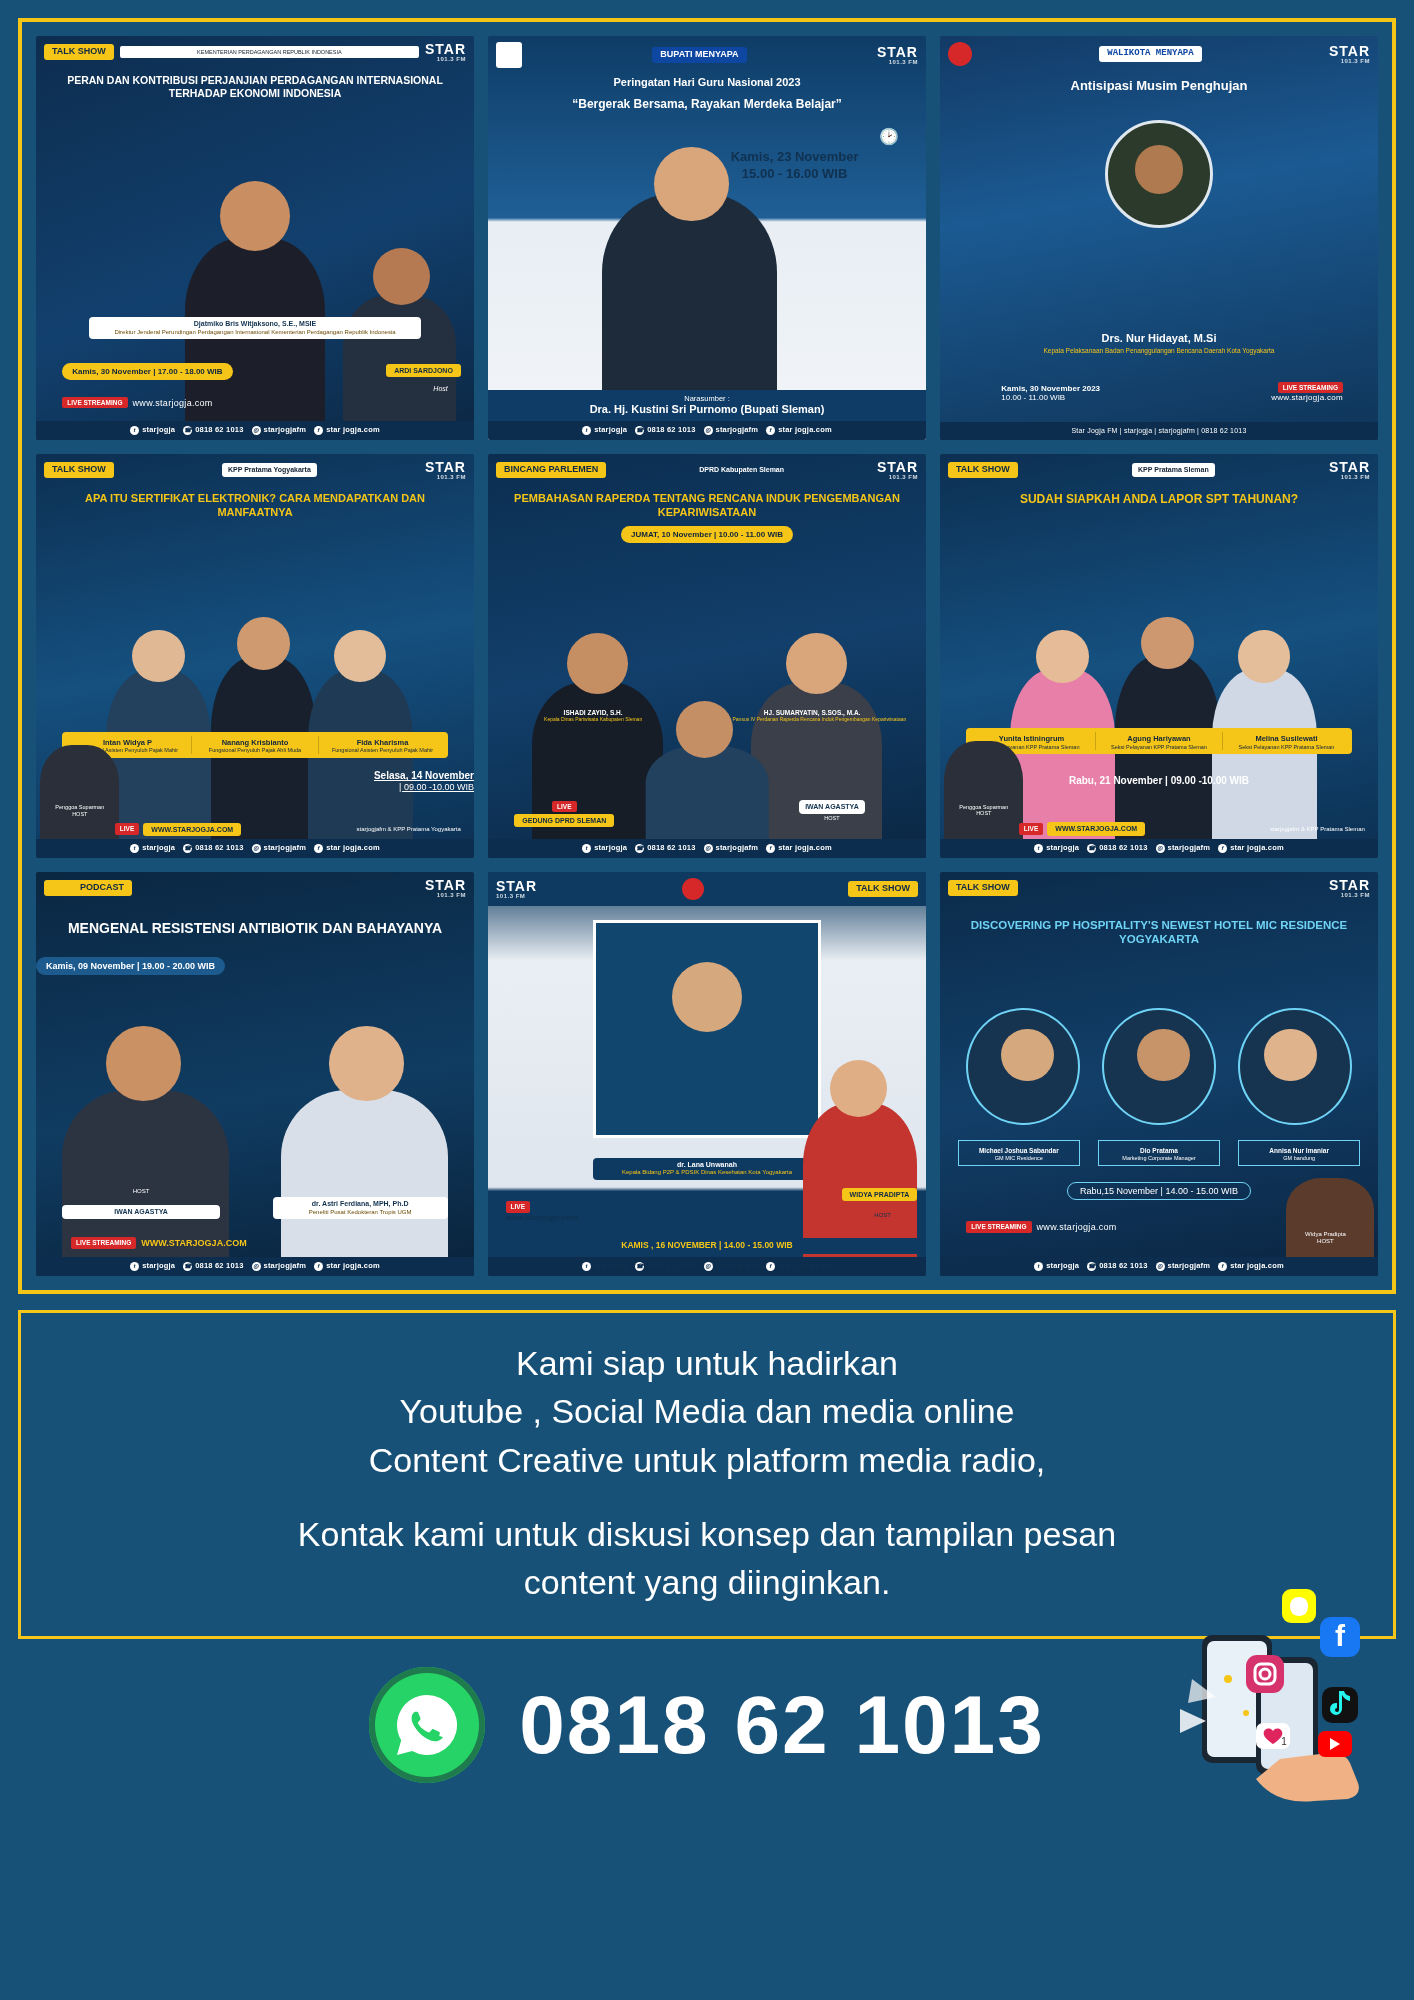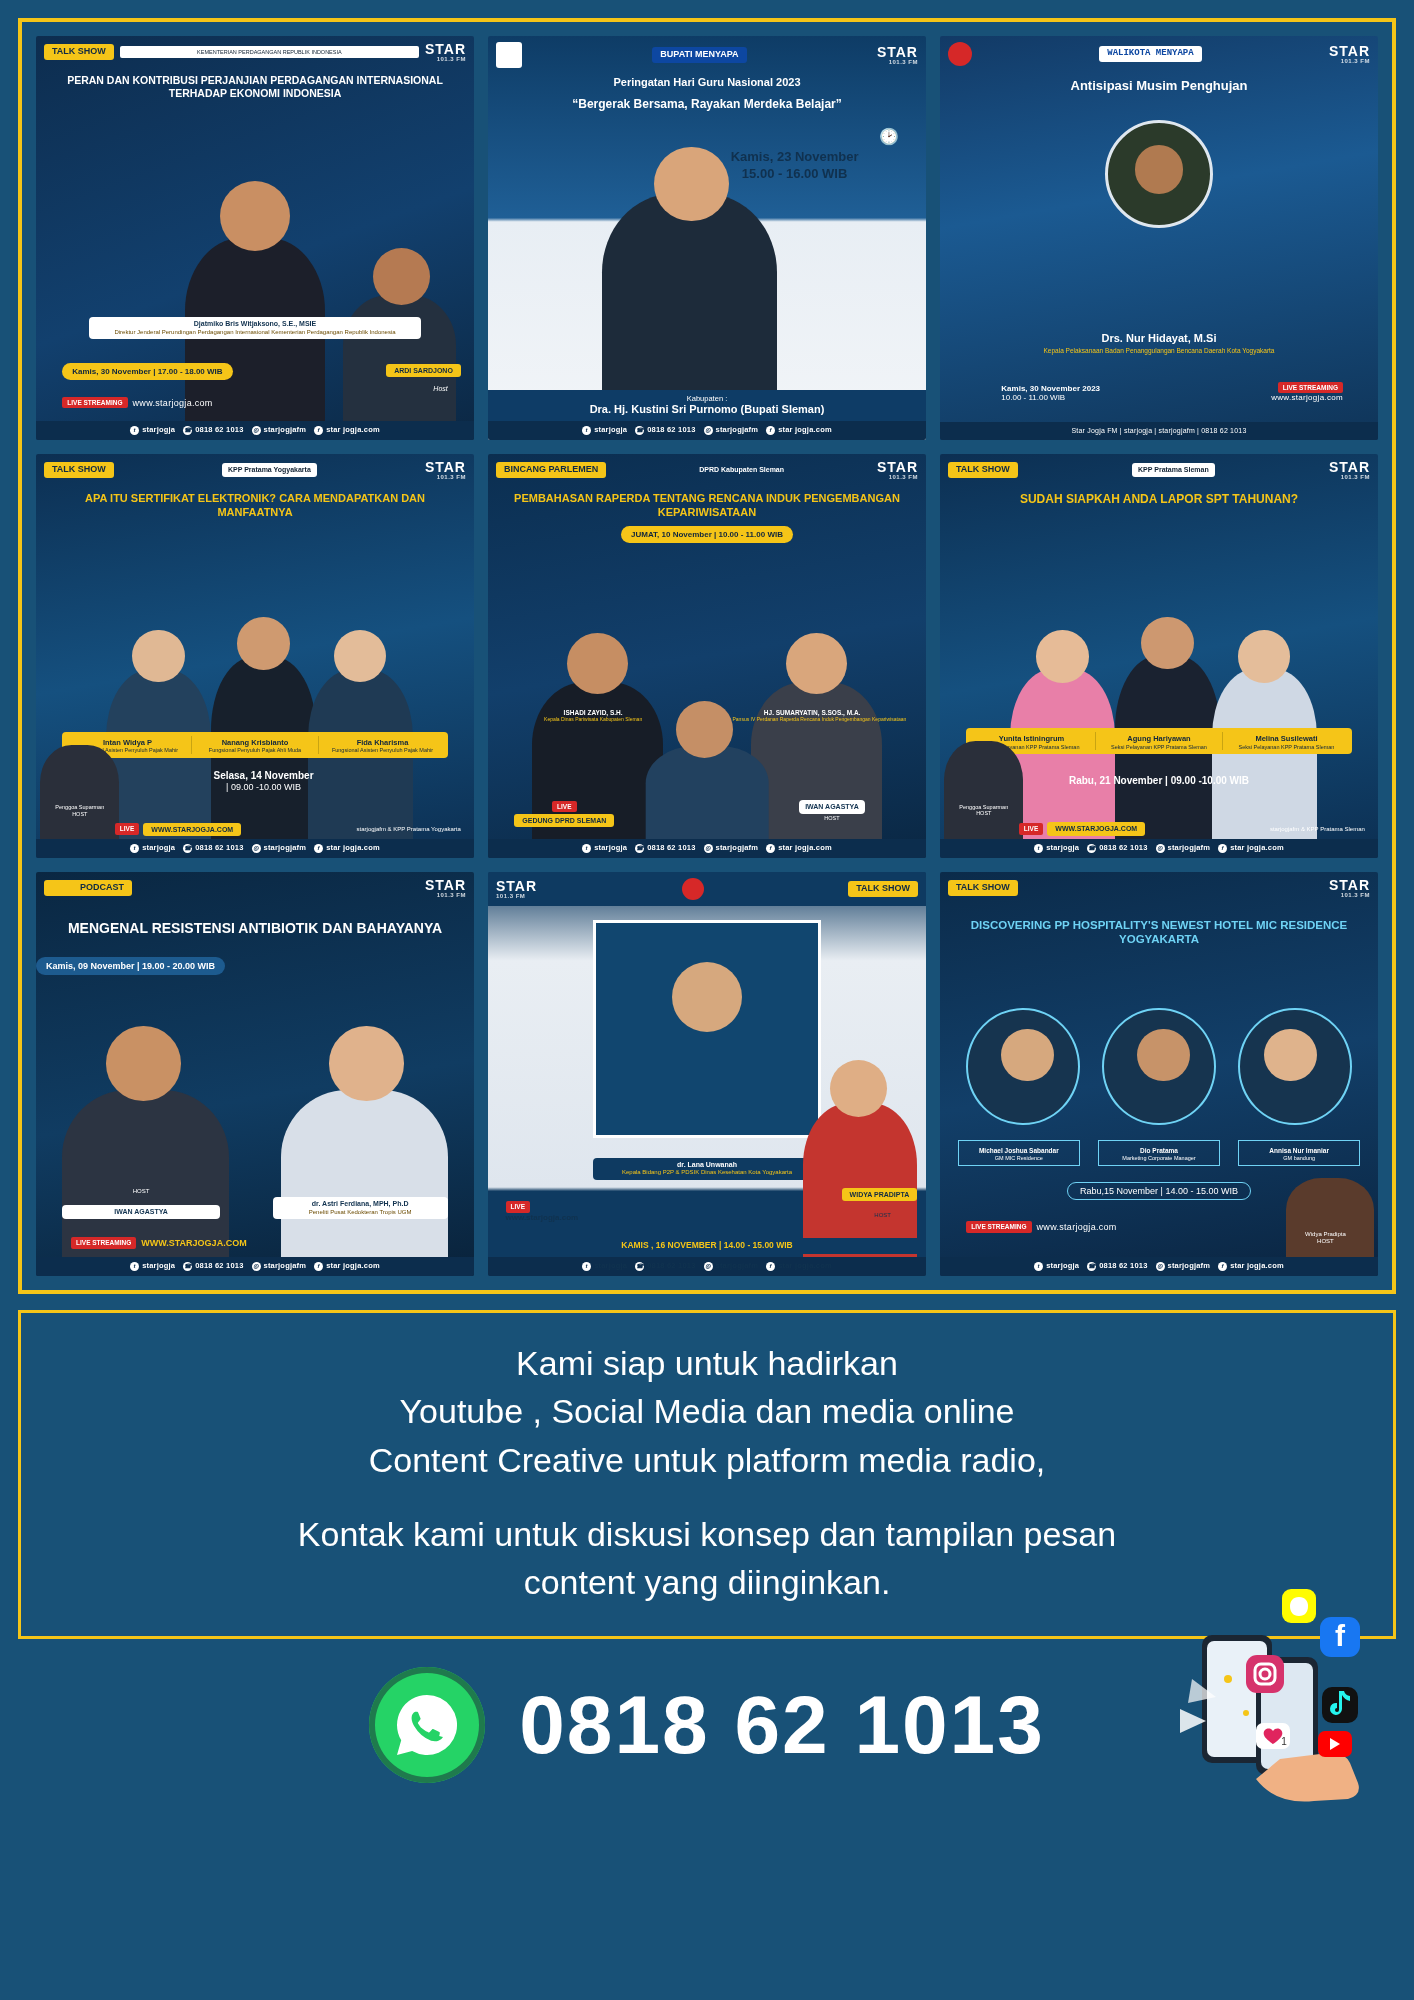--- a/index.html
+++ b/index.html
@@ -184,21 +184,21 @@
       <div class="pbody" style="color:#10314f;">
         <div class="person" style="left:26%;width:40%;height:72%;background:#1d2b3a;"></div>
         <div class="head" style="left:38%;bottom:62%;width:17%;height:0;padding-bottom:17%;background:#d9a57a;"></div>
         <div style="position:absolute;right:6%;top:12%;text-align:center;width:48%;">
           <div style="font-size:13px;font-weight:bold;">Kamis, 23 November</div>
           <div style="font-size:13px;font-weight:bold;margin-top:2px;">15.00 - 16.00 WIB</div>
         </div>
         <div style="position:absolute;right:6%;top:4%;font-size:16px;">🕑</div>
       </div>
       <div style="background:#0e3c66;padding:5px 6px;text-align:center;">
-        <div style="font-size:7.5px;">Kabupaten :</div>
+        <div style="font-size:7.5px;">Narasumber :</div>
         <div style="font-size:11px;font-weight:bold;">Dra. Hj. Kustini Sri Purnomo (Bupati Sleman)</div>
       </div>
       <div class="footer-bar">
         <span>
             <i class="dot-ic">t</i>
             <b>starjogja</b>
           </span>
         <span>
             <i class="dot-ic">☎</i>
             <b>0818 62 1013</b>
@@ -271,21 +271,21 @@
           </div>
           <div style="flex:1;text-align:center;border-left:1px solid #c9a412;border-right:1px solid #c9a412;">
             <b style="font-size:7.5px;">Nanang Krisbianto</b>
             <div style="font-size:5.5px;">Fungsional Penyuluh Pajak Ahli Muda</div>
           </div>
           <div style="flex:1;text-align:center;">
             <b style="font-size:7.5px;">Fida Kharisma</b>
             <div style="font-size:5.5px;">Fungsional Asisten Penyuluh Pajak Mahir</div>
           </div>
         </div>
-        <div style="position:absolute;left:17px;right:0;bottom:15%;text-align:center;">
+        <div style="position:absolute;left:17px;right:0;bottom:15%;text-align:right;text-decoration:underline;">
           <div style="font-size:10px;font-weight:bold;">Selasa, 14 November</div>
           <div style="font-size:9px;">| 09.00 -10.00 WIB</div>
         </div>
         <div class="person" style="left:1%;width:18%;height:30%;background:#2a2f3a;"></div>
         <div style="position:absolute;left:1%;bottom:7%;font-size:5.5px;text-align:center;width:18%;">
           <div>Penggoa Suparman</div>
           <div>HOST</div>
         </div>
         <div style="position:absolute;left:18%;bottom:1%;display:flex;align-items:center;gap:4px;">
           <span class="livechip">LIVE</span>

